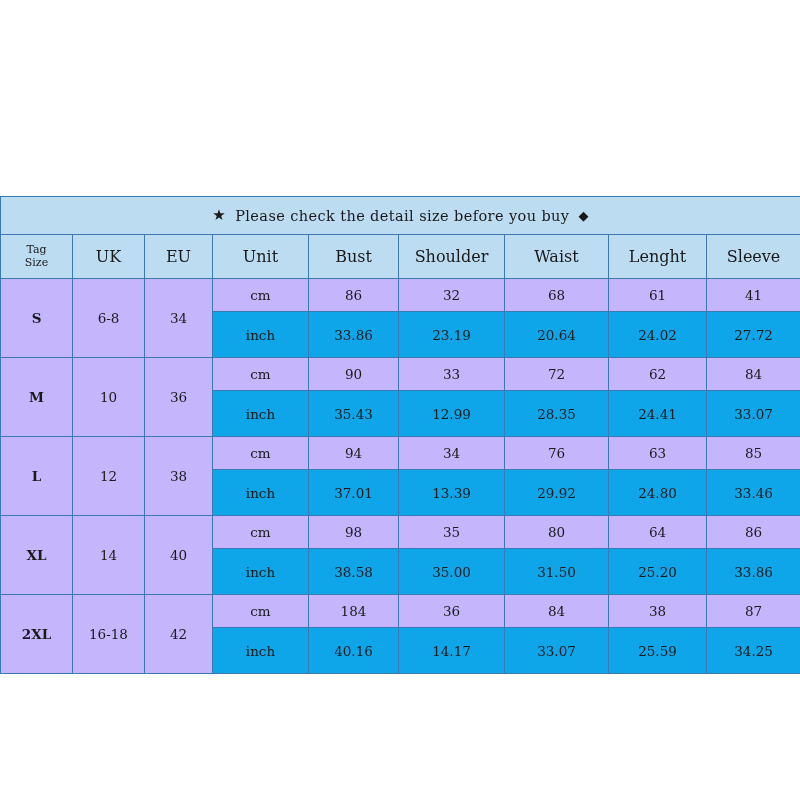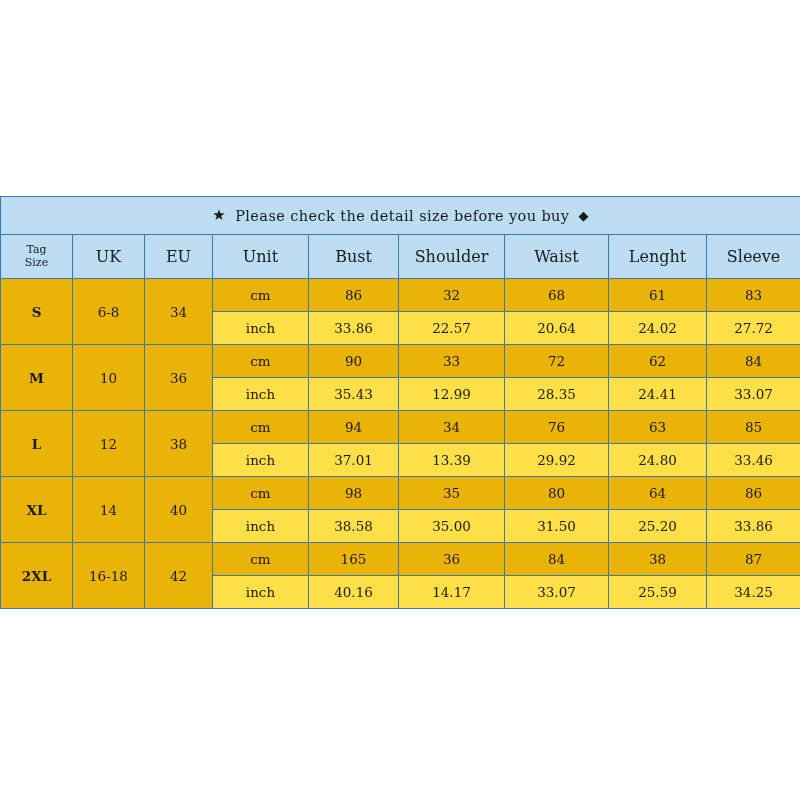--- a/index.html
+++ b/index.html
@@ -67,22 +67,22 @@
   td.sizecell {
     background: #ffffff;
     font-size: 17px;
     font-weight: bold;
   }
   td.ukcell, td.eucell {
     background: #ffffff;
     font-size: 16px;
   }
   
-  tr.cm td { background: #eab308; height: 33px; font-size: 13.5px; }
-  tr.inch td { background: #fde047; height: 33px; font-size: 13.5px; }
+  tr.cm td { background: #c4b5fd; height: 33px; font-size: 13.5px; }
+  tr.inch td { background: #0ea5e9; height: 46px; font-size: 13.5px; }
   td.unit { font-size: 13.5px; }
 
   
   col.c-tag    { width: 72px; }
   col.c-uk     { width: 72px; }
   col.c-eu     { width: 68px; }
   col.c-unit   { width: 96px; }
   col.c-bust   { width: 90px; }
   col.c-sh     { width: 106px; }
   col.c-waist  { width: 104px; }
@@ -134,26 +134,26 @@
 
         <tr class="cm">
           <td class="sizecell" rowspan="2">S</td>
           <td class="ukcell" rowspan="2">6-8</td>
           <td class="eucell" rowspan="2">34</td>
           <td class="unit">cm</td>
           <td>86</td>
           <td>32</td>
           <td>68</td>
           <td>61</td>
-          <td>83</td>
+          <td>41</td>
         </tr>
         <tr class="inch">
           <td class="unit">inch</td>
           <td>33.86</td>
-          <td>22.57</td>
+          <td>23.19</td>
           <td>20.64</td>
           <td>24.02</td>
           <td>27.72</td>
         </tr>
 
         <tr class="cm">
           <td class="sizecell" rowspan="2">M</td>
           <td class="ukcell" rowspan="2">10</td>
           <td class="eucell" rowspan="2">36</td>
           <td class="unit">cm</td>
@@ -210,21 +210,21 @@
           <td>31.50</td>
           <td>25.20</td>
           <td>33.86</td>
         </tr>
 
         <tr class="cm">
           <td class="sizecell" rowspan="2">2XL</td>
           <td class="ukcell" rowspan="2">16-18</td>
           <td class="eucell" rowspan="2">42</td>
           <td class="unit">cm</td>
-          <td>165</td>
+          <td>184</td>
           <td>36</td>
           <td>84</td>
           <td>38</td>
           <td>87</td>
         </tr>
         <tr class="inch">
           <td class="unit">inch</td>
           <td>40.16</td>
           <td>14.17</td>
           <td>33.07</td>

